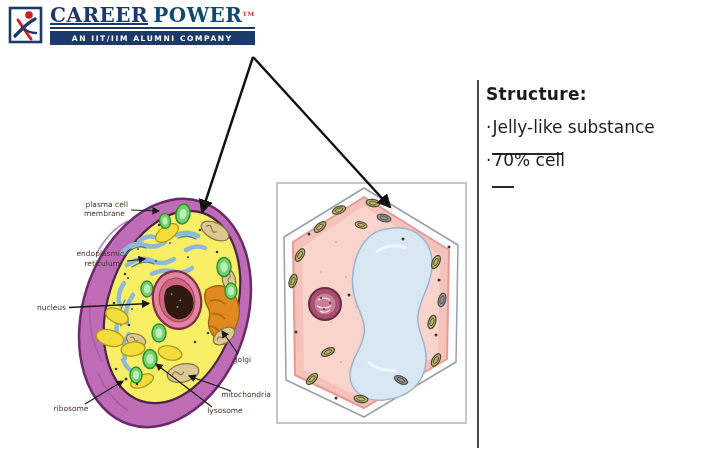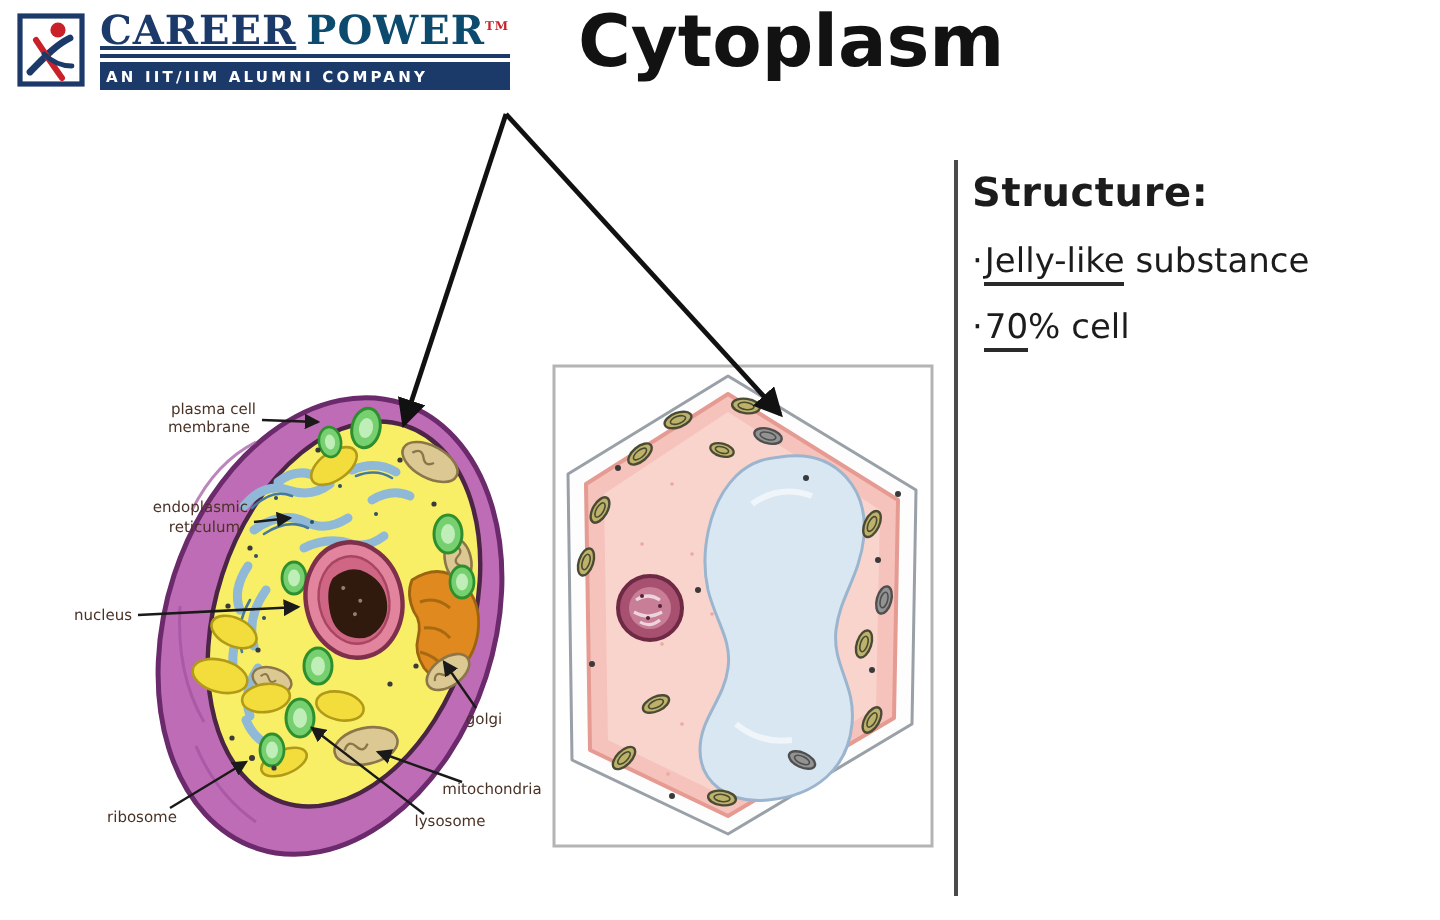--- a/index.html
+++ b/index.html
@@ -19,38 +19,38 @@
     font-family: "DejaVu Serif", serif; font-weight: bold;
     font-size: 20px; line-height: 21px; letter-spacing: 0.5px;
     border-bottom: 2.5px solid #1b3a6a; padding-bottom: 1px; white-space: nowrap;
   }
   .career { color: #1b3a6a; text-decoration: underline; }
   .power  { color: #0c4a6e; margin-left: 5px; }
   .tm { font-size: 6px; color: #c9202a; vertical-align: top; position: relative; top: -2px; }
   .tagline {
     background: #1b3a6a; color: #ffffff; font-size: 7.5px; font-weight: bold;
     letter-spacing: 1.6px; padding: 2.5px 3px 2px 3px; margin-top: 2px;
-    white-space: nowrap;
+    text-align: center; white-space: nowrap;
   }
 
   
   .page-title {
     position: absolute; left: 289px; top: 1px;
     font-size: 36px; font-weight: bold; color: #121212; letter-spacing: 0px;
   }
 
   
   .divider { position: absolute; left: 477px; top: 80px; width: 2px; height: 368px; background: #4a4a4a; }
 
   
   .panel { position: absolute; left: 486px; top: 84px; width: 228px; color: #1c1c1c; }
-  .panel-heading { font-weight: bold; font-size: 20px; letter-spacing: 0.3px; }
+  .panel-heading { font-weight: bold; font-size: 17px; letter-spacing: 0.3px; }
   .bullet { font-size: 17px; margin-top: 13px; white-space: nowrap; }
   .bullet .marker { margin-right: 1px; }
-  .bullet .u { border-bottom: 2px solid #2a2a2a; padding-bottom: 0px; }
+  .bullet .u { border-bottom: 2px solid #2a2a2a; padding-bottom: 16px; }
 
   
   .left-cell   { position: absolute; left: 28px;  top: 183px; }
   .center-cell { position: absolute; left: 276px; top: 182px; }
   .arrows      { position: absolute; left: 0; top: 0; pointer-events: none; }
   .lbl { font-family: "DejaVu Sans", sans-serif; }
 </style>
 </head>
 <body>
 
@@ -63,21 +63,20 @@
       <path d="M7,31 C13,25 19,18 27,14" fill="none" stroke="#1b3a6a" stroke-width="3.4" stroke-linecap="round"></path>
       <path d="M10,15 C14,21 18,27 23,34" fill="none" stroke="#c9202a" stroke-width="3" stroke-linecap="round"></path>
       <path d="M14,22 C18,26 23,28 28,28" fill="none" stroke="#1b3a6a" stroke-width="2.4" stroke-linecap="round"></path>
     </svg>
     <div class="logo-text">
       <div class="brand-row"><span class="career">CAREER</span><span class="power">POWER</span><span class="tm">TM</span></div>
       <div class="tagline">AN IIT/IIM ALUMNI COMPANY</div>
     </div>
   </div>
 
-  <div class="page-title">Cytoplasm</div>
 
   <svg class="left-cell" width="250" height="255" viewBox="0 0 250 255">
     <defs>
       <marker id="ahs" viewBox="0 0 10 10" refX="8.5" refY="5" markerWidth="6.5" markerHeight="6.5" orient="auto">
         <path d="M0,0 L10,5 L0,10 z" fill="#1a1a1a"></path>
       </marker>
     </defs>
 
     <g>
       <ellipse cx="137" cy="130" rx="82" ry="117" transform="rotate(18 137 130)" fill="#bf6cb6" stroke="#6b2a6b" stroke-width="2.5"></ellipse>

